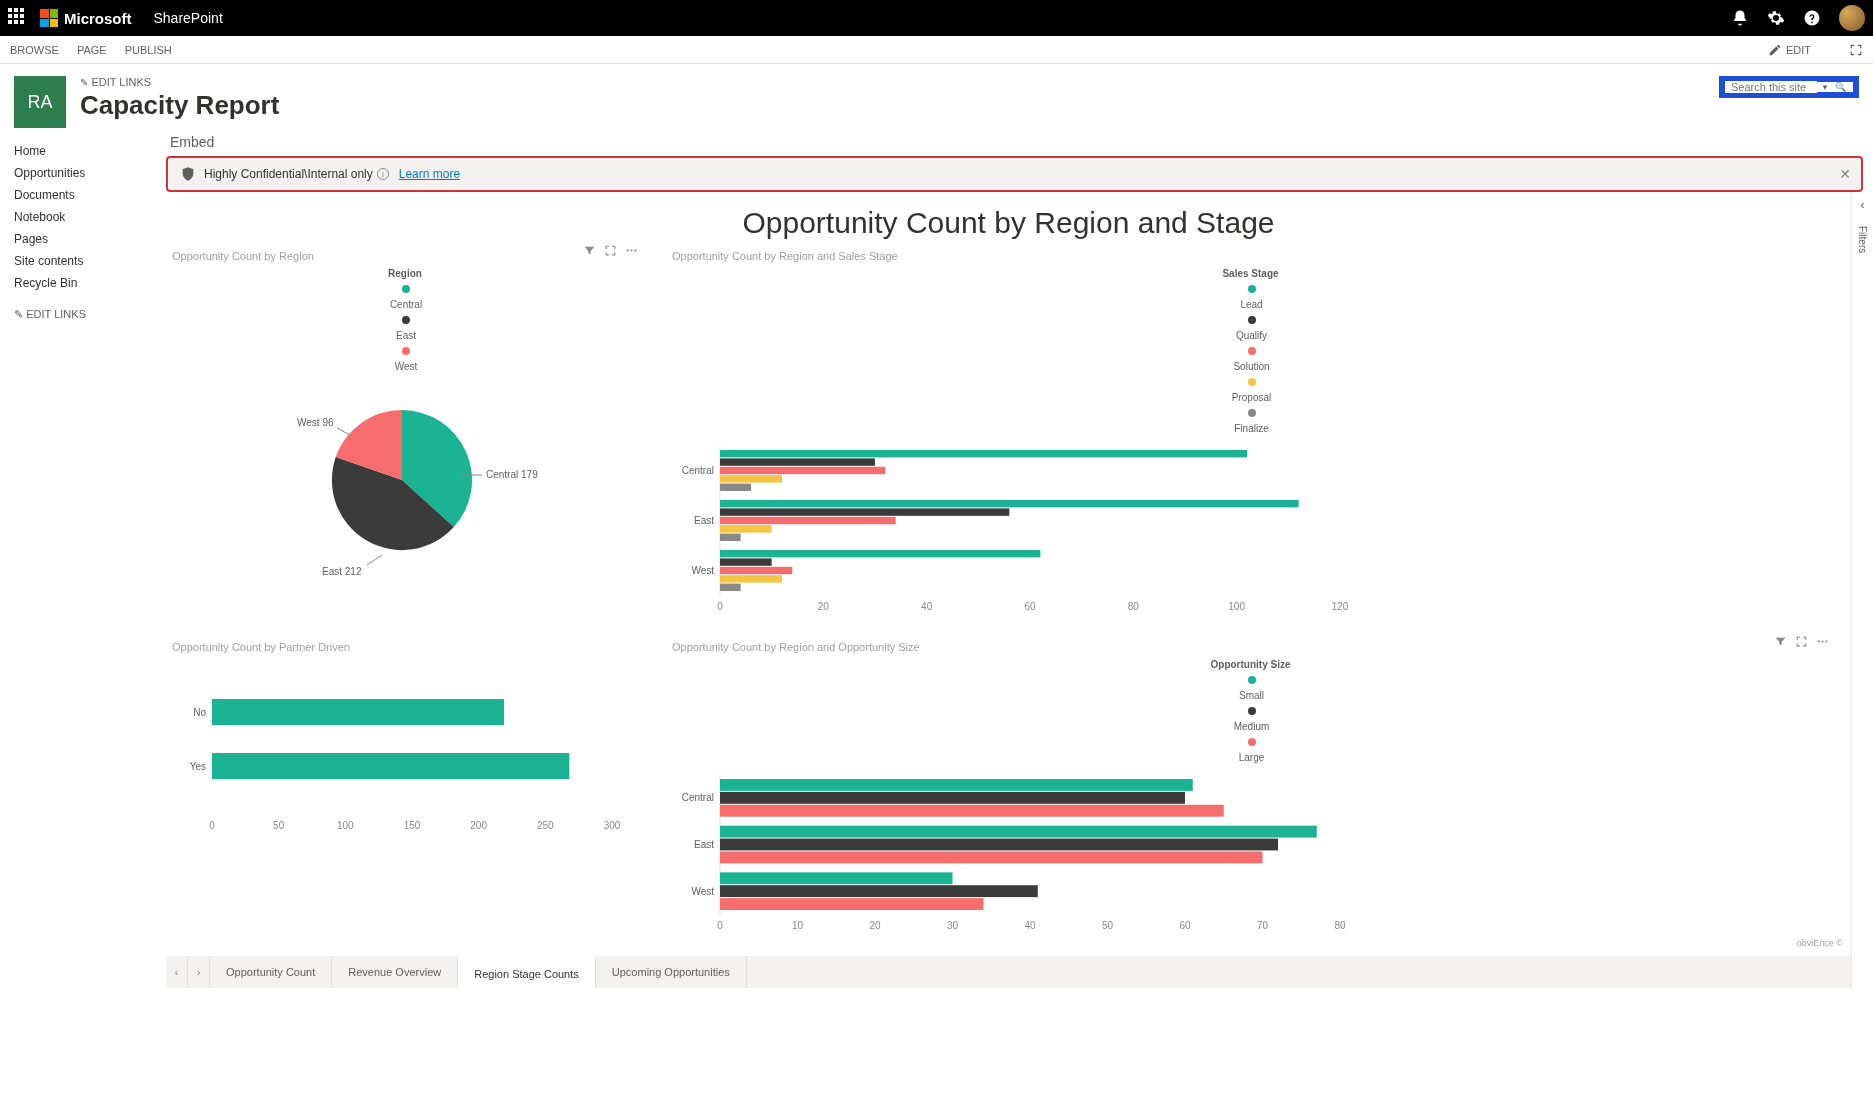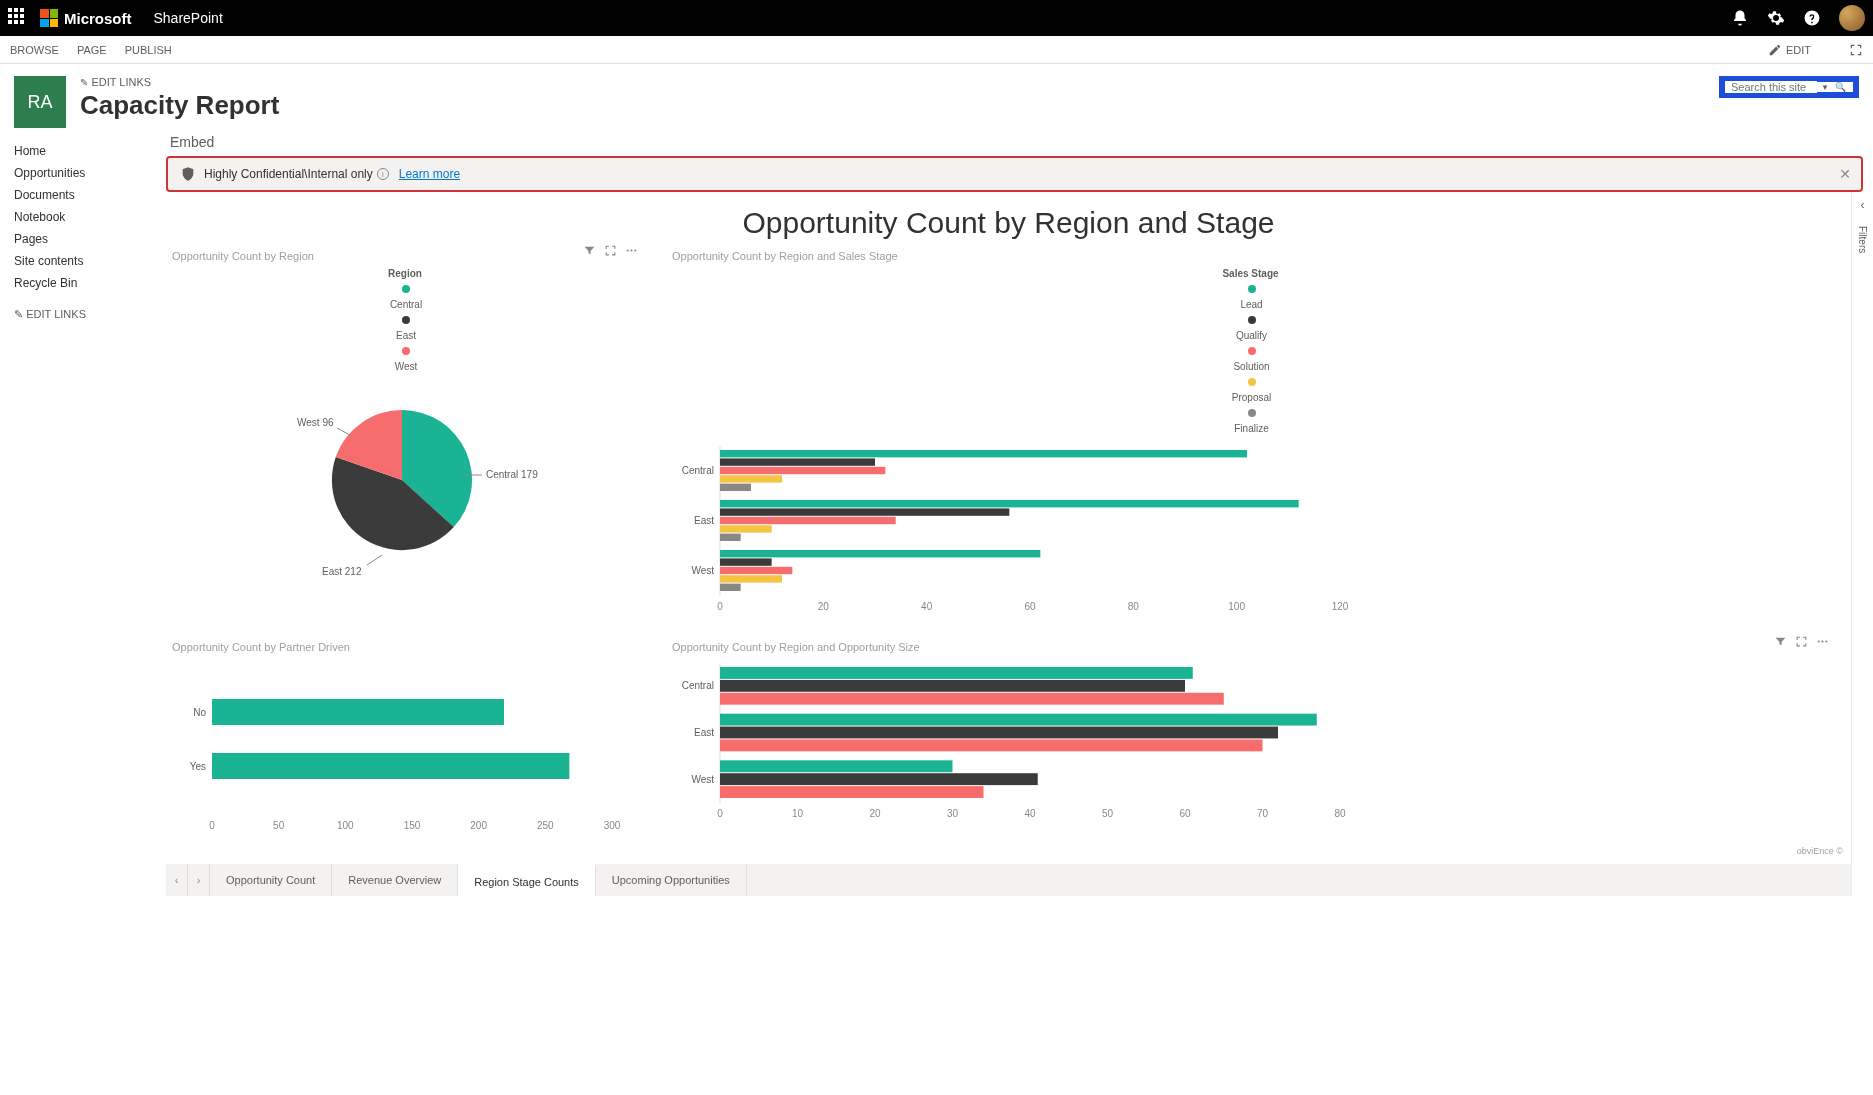--- a/index.html
+++ b/index.html
@@ -271,20 +271,29 @@
           <svg viewBox="0 0 24 24">
                   <path d="M3 3h6v2H5v4H3V3zm12 0h6v6h-2V5h-4V3zM3 15h2v4h4v2H3v-6zm16 0h2v6h-6v-2h4v-4z"></path>
                 </svg>
           <svg viewBox="0 0 24 24">
                   <circle cx="5" cy="12" r="2"></circle>
                   <circle cx="12" cy="12" r="2"></circle>
                   <circle cx="19" cy="12" r="2"></circle>
                 </svg>
         </div>
         <div class="chart-title">Opportunity Count by Region and Opportunity Size</div>
+        <div class="legend">
+          <b>Opportunity Size</b>
+          <span class="sw" style="background:#1ab394"></span>
+                <span>Small</span>
+          <span class="sw" style="background:#3b3b3b"></span>
+                <span>Medium</span>
+          <span class="sw" style="background:#f76c6c"></span>
+                <span>Large</span>
+        </div>
         <svg width="700" height="170" id="svg-chart4">
                 <line x1="48" x2="48" y1="4" y2="144" stroke="#e1dfdd"></line>
                 <text x="42" y="30.333333333333332" text-anchor="end" font-size="10" fill="#605e5c">Central</text>
                 <rect x="48" y="8" width="472.75" height="11.888888888888888" fill="#1ab394"></rect>
                 <rect x="48" y="20.888888888888886" width="465" height="11.888888888888888" fill="#3b3b3b"></rect>
                 <rect x="48" y="33.77777777777777" width="503.75" height="11.888888888888888" fill="#f76c6c"></rect>
                 <text x="42" y="77" text-anchor="end" font-size="10" fill="#605e5c">East</text>
                 <rect x="48" y="54.666666666666664" width="596.75" height="11.888888888888888" fill="#1ab394"></rect>
                 <rect x="48" y="67.55555555555556" width="558" height="11.888888888888888" fill="#3b3b3b"></rect>
                 <rect x="48" y="80.44444444444444" width="542.5" height="11.888888888888888" fill="#f76c6c"></rect>

